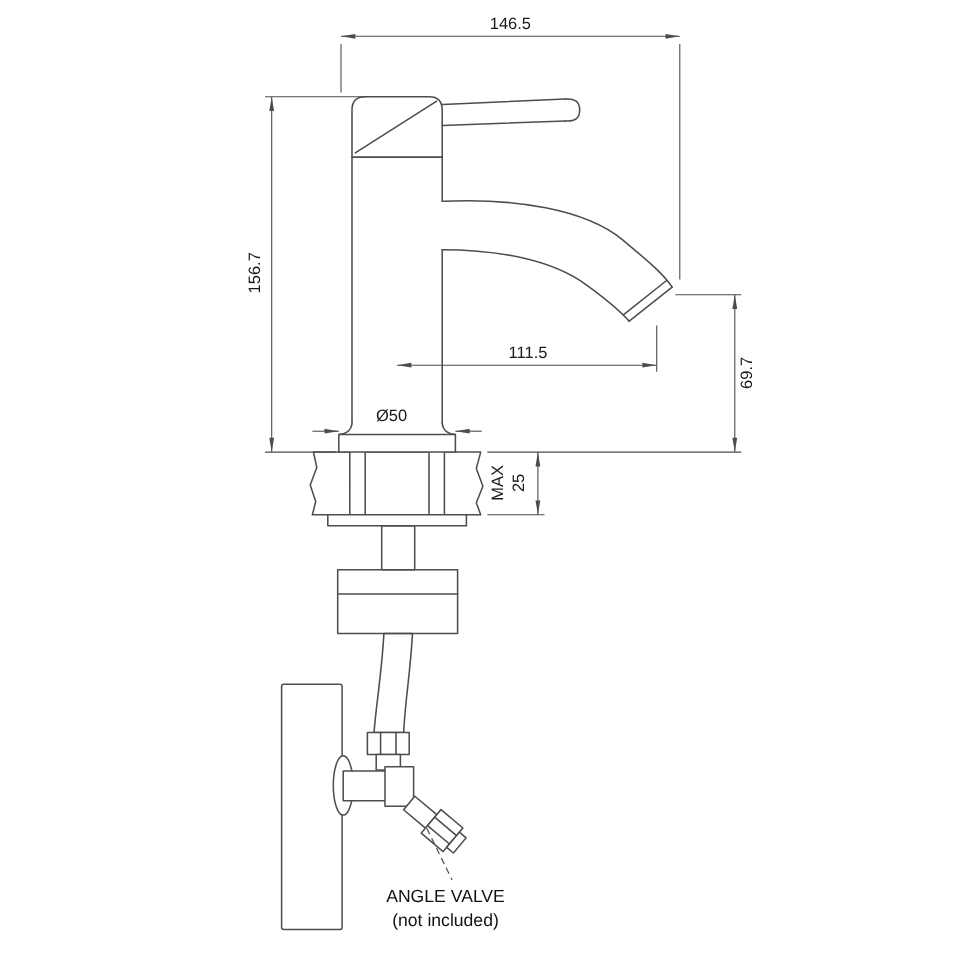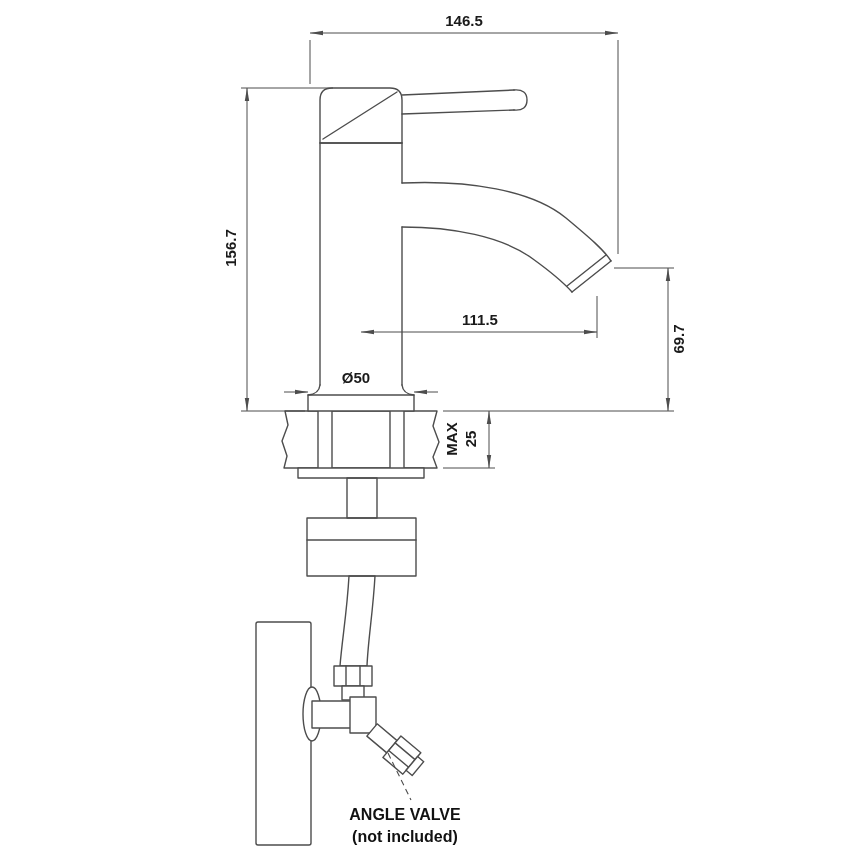--- a/index.html
+++ b/index.html
@@ -1,16 +1,16 @@
 <!DOCTYPE html>
 <html><head>
 <meta charset="utf-8">
 <style>
   html,body{margin:0;padding:0;background:#ffffff;}
-  .frame{position:relative;width:868px;height:868px;background:#fff;overflow:hidden;font-weight:bold;}
+  .frame{position:relative;width:868px;height:868px;background:#fff;overflow:hidden;}
   svg{position:absolute;left:0;top:0;}
   .geo{fill:none;stroke:#4d4d4d;stroke-width:1.4;stroke-linecap:round;stroke-linejoin:round;}
   .geo-fill{fill:#ffffff;stroke:#4d4d4d;stroke-width:1.4;stroke-linejoin:round;}
   .dim{fill:none;stroke:#4d4d4d;stroke-width:1;}
   .ext{fill:none;stroke:#4d4d4d;stroke-width:1;}
   .leader{fill:none;stroke:#4d4d4d;stroke-width:1.1;stroke-dasharray:6 4;}
   .dim-text{font-family:"Liberation Sans", sans-serif;font-size:15px;fill:#1a1a1a;}
   .note-text{font-family:"Liberation Sans", sans-serif;font-size:16px;fill:#111111;}
 </style>
 </head>

